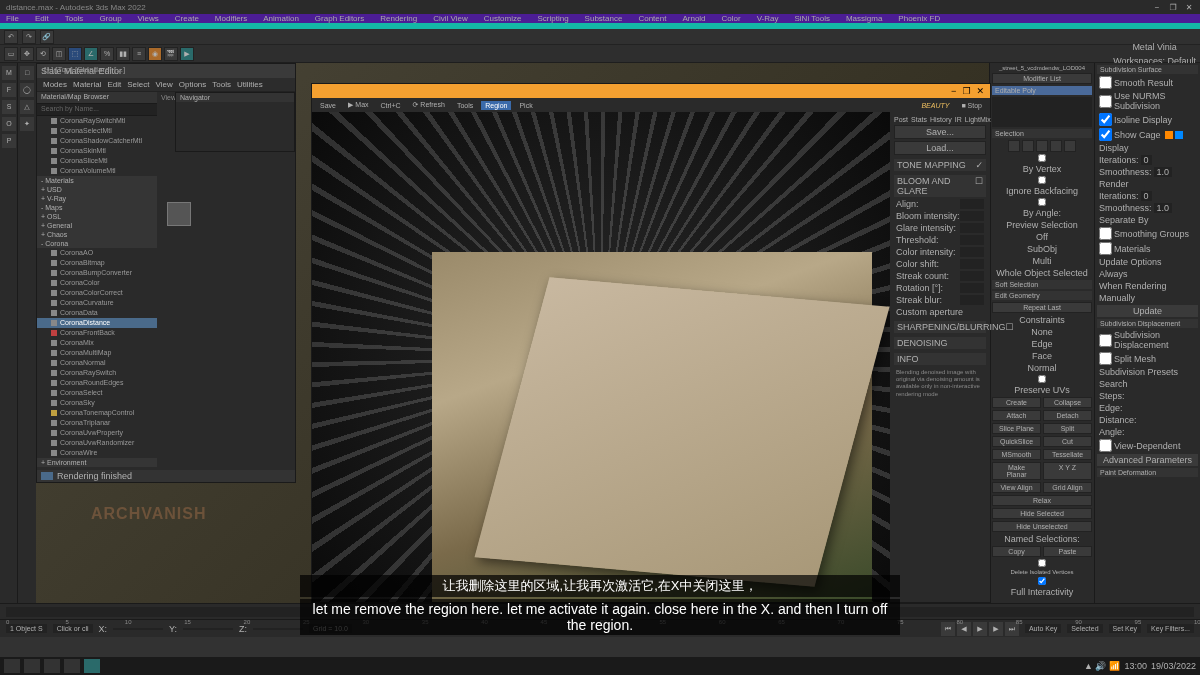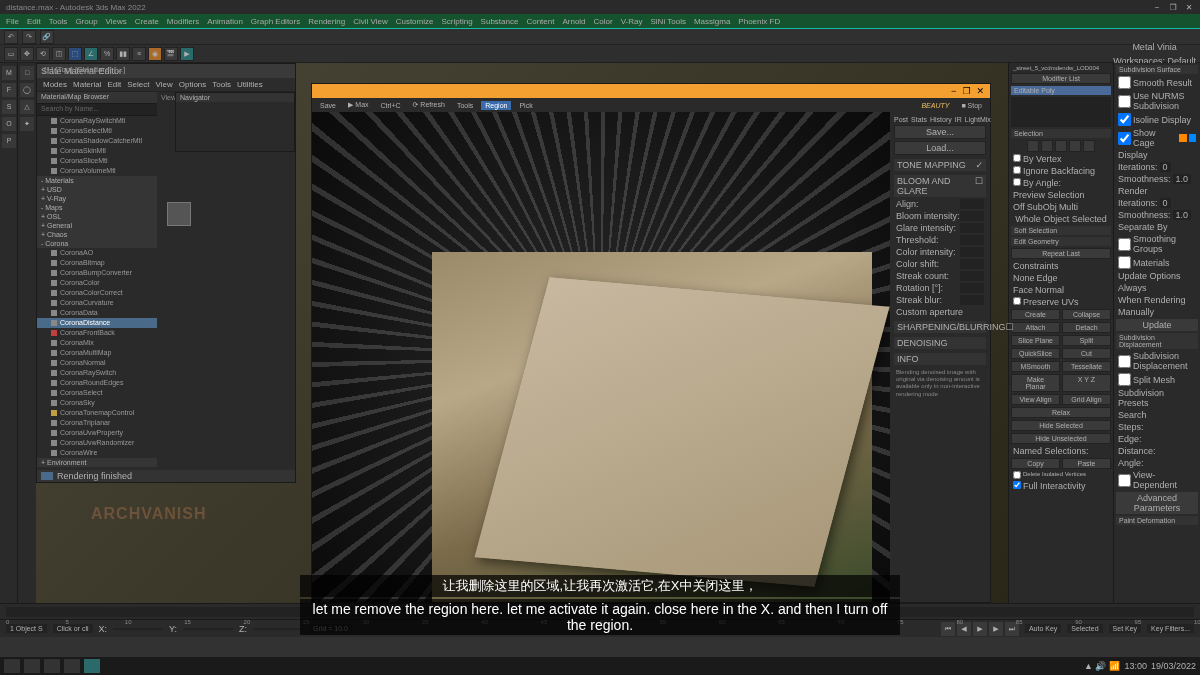--- a/index.html
+++ b/index.html
@@ -1,21 +1,21 @@
 <!DOCTYPE html>
 <html><head>
 <meta charset="utf-8">
 <style>
 * { margin:0; padding:0; box-sizing:border-box; font-family:"Segoe UI",Arial,sans-serif; font-size:9px; color:#b0b0b0; }
 body { background:#323232; width:1200px; height:675px; overflow:hidden; position:relative; }
 .titlebar { height:14px; background:#2a2a2a; display:flex; align-items:center; padding:0 6px; }
 .titlebar .title { font-size:8px; color:#888; }
 .titlebar .wbtns { margin-left:auto; display:flex; gap:6px; }
 .titlebar .wbtns span { width:10px; height:10px; display:inline-flex; align-items:center; justify-content:center; font-size:8px; cursor:pointer; }
-.menubar { height:15px; background:#14532d; display:flex; align-items:center; gap:8px; padding:0 6px; border-bottom:1px solid #14b8a6; }
+.menubar { height:15px; background:#4c1d95; display:flex; align-items:center; gap:16px; padding:0 6px; border-bottom:6px solid #14b8a6; }
 .menubar span { font-size:8px; color:#aaa; cursor:pointer; }
 .toolbar-top { height:16px; background:#303030; display:flex; align-items:center; gap:4px; padding:0 4px; border-bottom:1px solid #222; }
 .toolbar-top .ico, .ribbon .ico { width:14px; height:14px; background:#3a3a3a; border:1px solid #222; font-size:7px; display:inline-flex; align-items:center; justify-content:center; cursor:pointer; }
 .ribbon { height:18px; background:#2e2e2e; display:flex; align-items:center; gap:2px; padding:0 4px; border-bottom:1px solid #1e1e1e; }
 .ribbon .ico.blue { background:#2a4a7a; }
 .ribbon .ico.teal { background:#2a6a6a; }
 .ribbon .ico.orange { background:#aa6a2a; }
 .ribbon .account { margin-left:auto; font-size:8px; color:#aaa; display:flex; align-items:center; gap:4px;flex-direction:column; }
 .main { display:flex; height:540px; }
 .leftbar { width:18px; background:#2a2a2a; display:flex; flex-direction:column; gap:3px; padding:3px 2px; border-right:1px solid #1a1a1a; }
@@ -64,26 +64,26 @@
 .render .rpanel .tabs { display:flex; gap:3px; }
 .render .rpanel .tabs span { cursor:pointer; font-size:7px; }
 .render .rpanel .btn { background:#3a3a3a; padding:1px 4px; text-align:center; cursor:pointer; border:1px solid #222; }
 .render .rpanel .sect { background:#333; padding:1px 3px; margin-top:2px; cursor:pointer; font-size:7px; display:flex; justify-content:space-between; }
 .render .rpanel .row { display:flex; justify-content:space-between; padding:0 2px; }
 .render .rpanel .row .val { width:24px; background:#222; text-align:right; padding:0 2px; }
 .render .rpanel .note { font-size:6px; color:#888; line-height:1.2; padding:2px; }
 .rightpanel { width:105px; background:#2a2a2a; display:flex; flex-direction:column; padding:2px; gap:2px; border-left:1px solid #1a1a1a; }
 .rightpanel .hdr { font-size:7px; background:#333; padding:1px 3px; display:flex; justify-content:space-between; cursor:pointer; }
 .rightpanel .mod { background:#4a6a9a; padding:1px 3px; font-size:7px; cursor:pointer; }
-.rightpanel .row { display:flex; gap:2px; font-size:7px; padding:0 2px; }
+.rightpanel .row { display:flex; align-items:center; gap:2px; font-size:7px; padding:0 2px;flex-direction:column; }
 .rightpanel .row input[type=checkbox] { width:8px; height:8px; }
 .rightpanel .btn { background:#3a3a3a; border:1px solid #222; padding:1px 4px; font-size:7px; text-align:center; cursor:pointer; }
 .rightpanel .sobj { display:flex; gap:2px; justify-content:center; }
 .rightpanel .sobj .s { width:12px; height:12px; background:#3a3a3a; border:1px solid #222; cursor:pointer; }
-.rightpanel2 { width:87px; background:#2a2a2a; padding:2px; display:flex; flex-direction:column; gap:2px; border-left:1px solid #1a1a1a; }
+.rightpanel2 { width:106px; background:#2a2a2a; padding:2px; display:flex; flex-direction:column; gap:2px; border-left:1px solid #1a1a1a; }
 .rightpanel2 .row { display:flex; align-items:center; gap:2px; font-size:7px; padding:0 2px; }
 .rightpanel2 .hdr { font-size:7px; background:#333; padding:1px 3px; cursor:pointer; }
 .timeline { height:16px; background:#2a2a2a; display:flex; align-items:center; position:relative; border-top:1px solid #1a1a1a; }
 .timeline .frame { position:absolute; left:40px; font-size:7px; }
 .timeline .track { flex:1; height:10px; background:#222; position:relative; margin:0 6px; }
 .timeline .tick { position:absolute; bottom:-8px; font-size:6px; color:#888; }
 .statusbar { height:18px; background:#2a2a2a; display:flex; align-items:center; gap:6px; padding:0 6px; border-top:1px solid #1a1a1a; }
 .statusbar .box { background:#222; padding:1px 4px; font-size:7px; }
 .statusbar .play { display:flex; gap:2px; margin-left:auto; }
 .statusbar .play .pb { width:14px; height:14px; background:#3a3a3a; cursor:pointer; text-align:center; line-height:14px; font-size:7px; }

